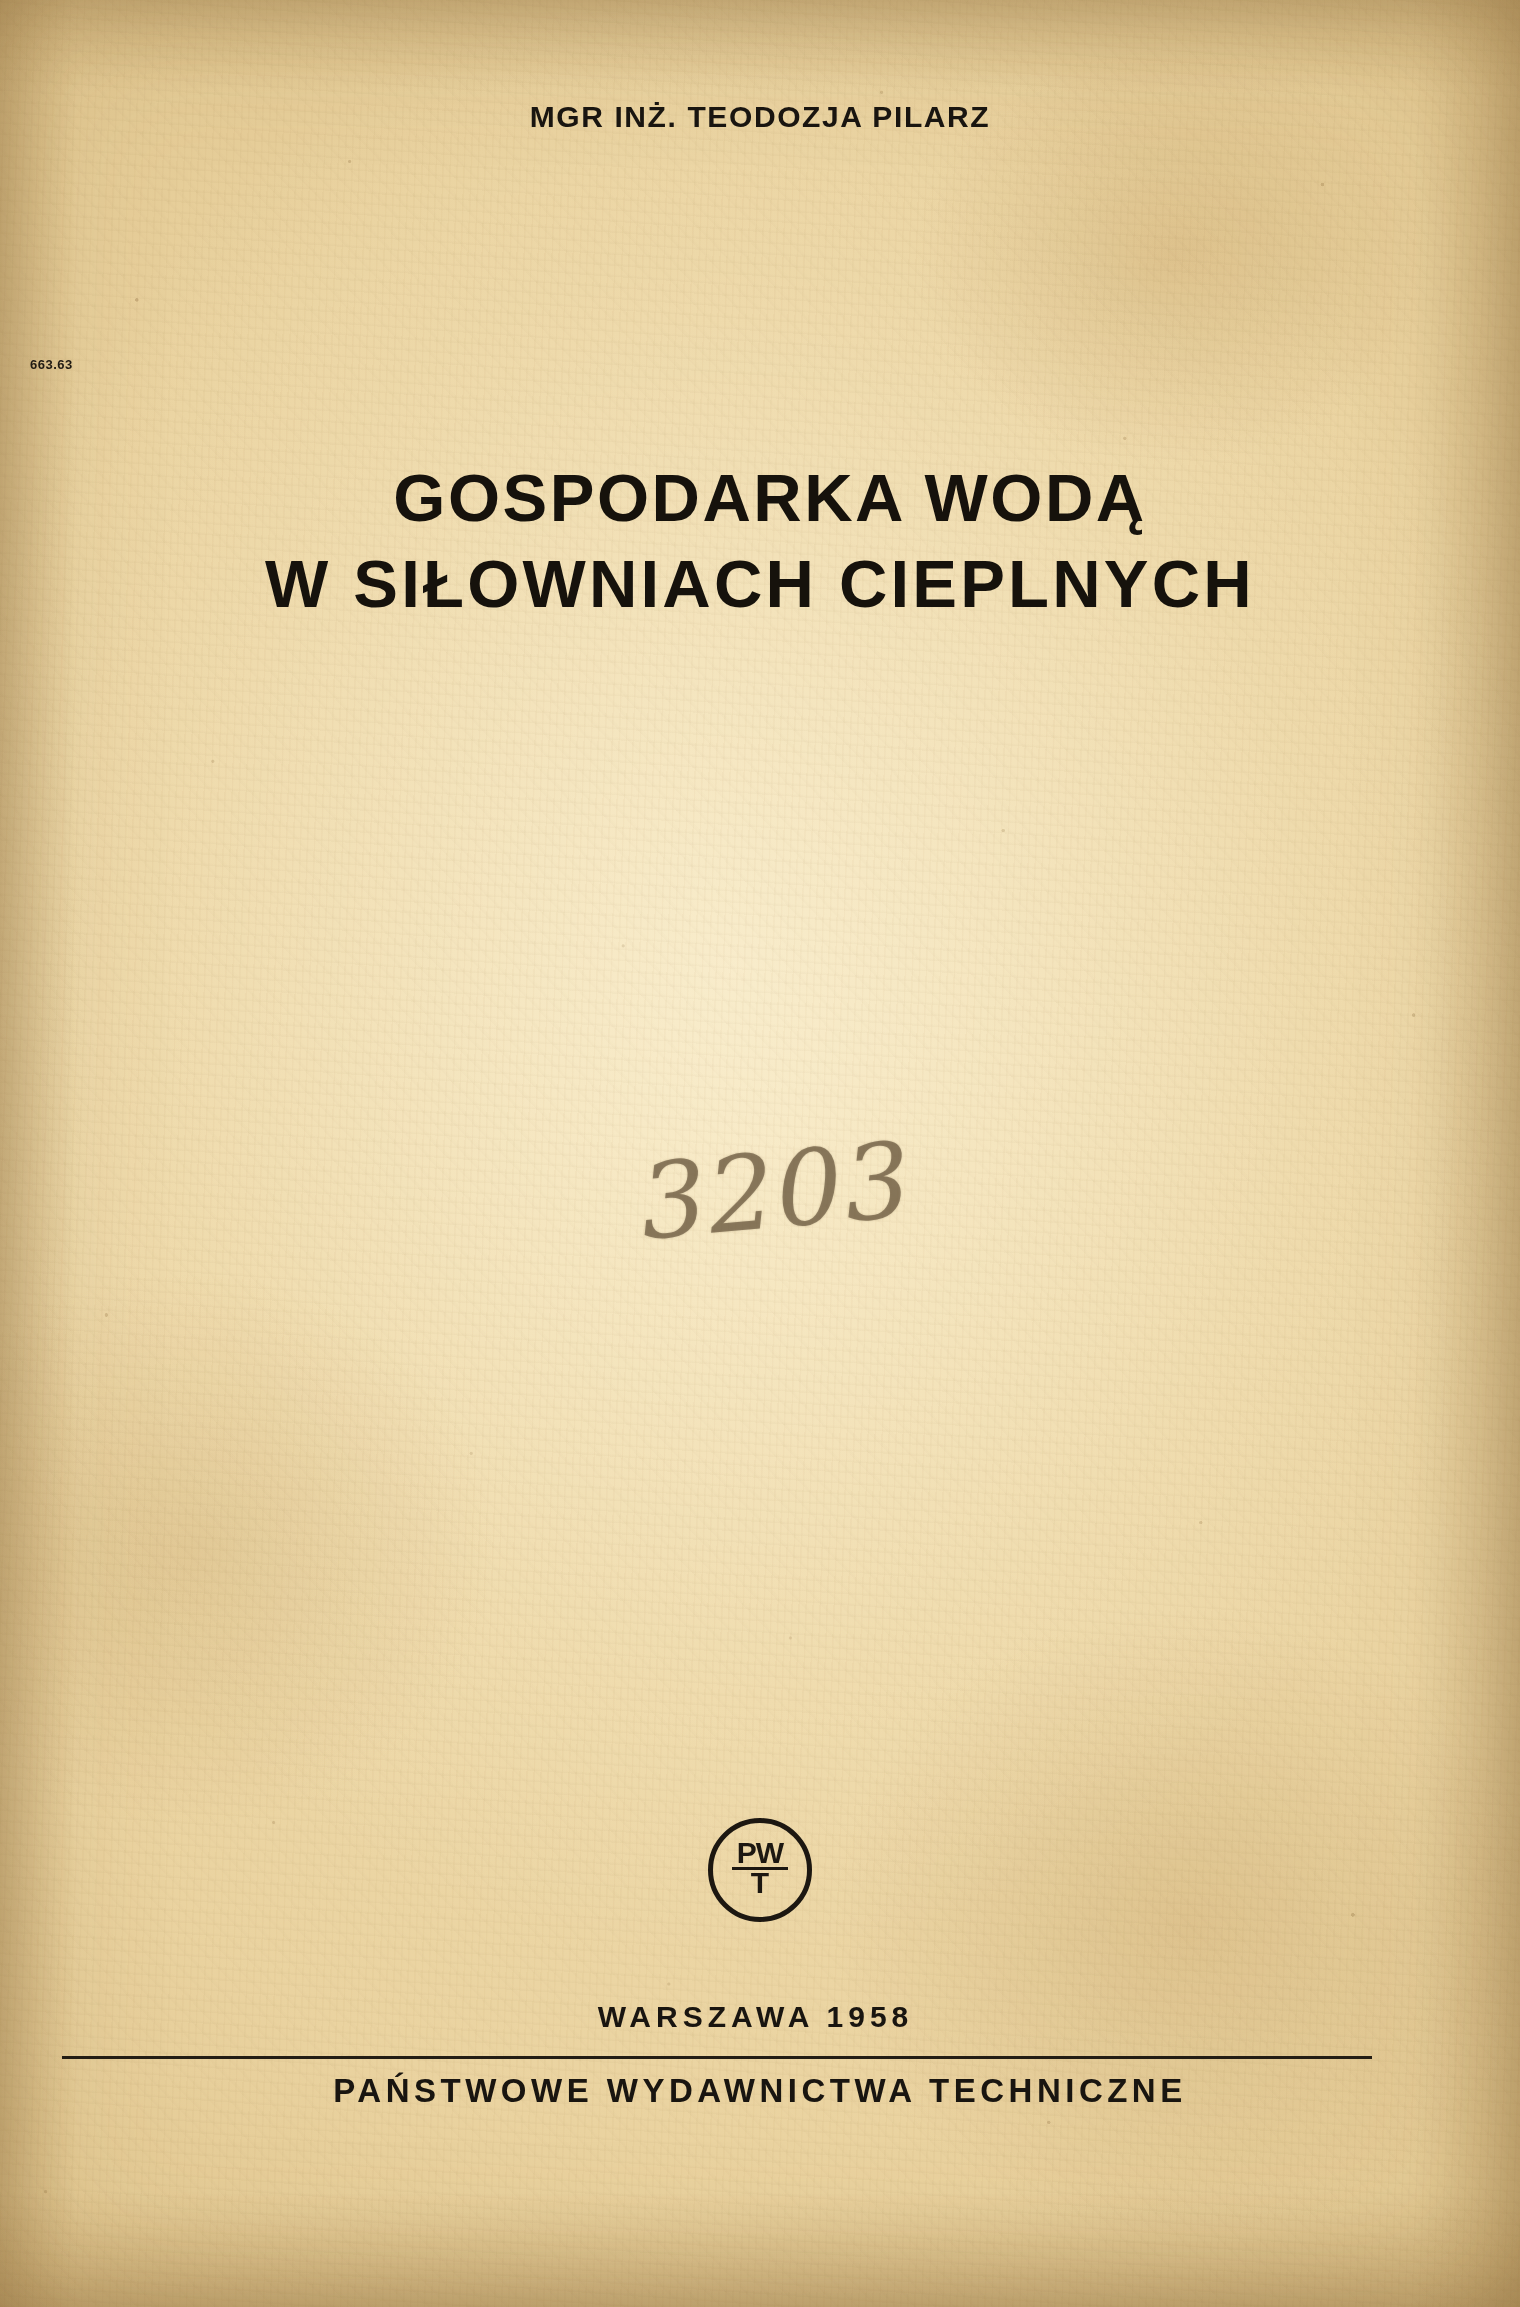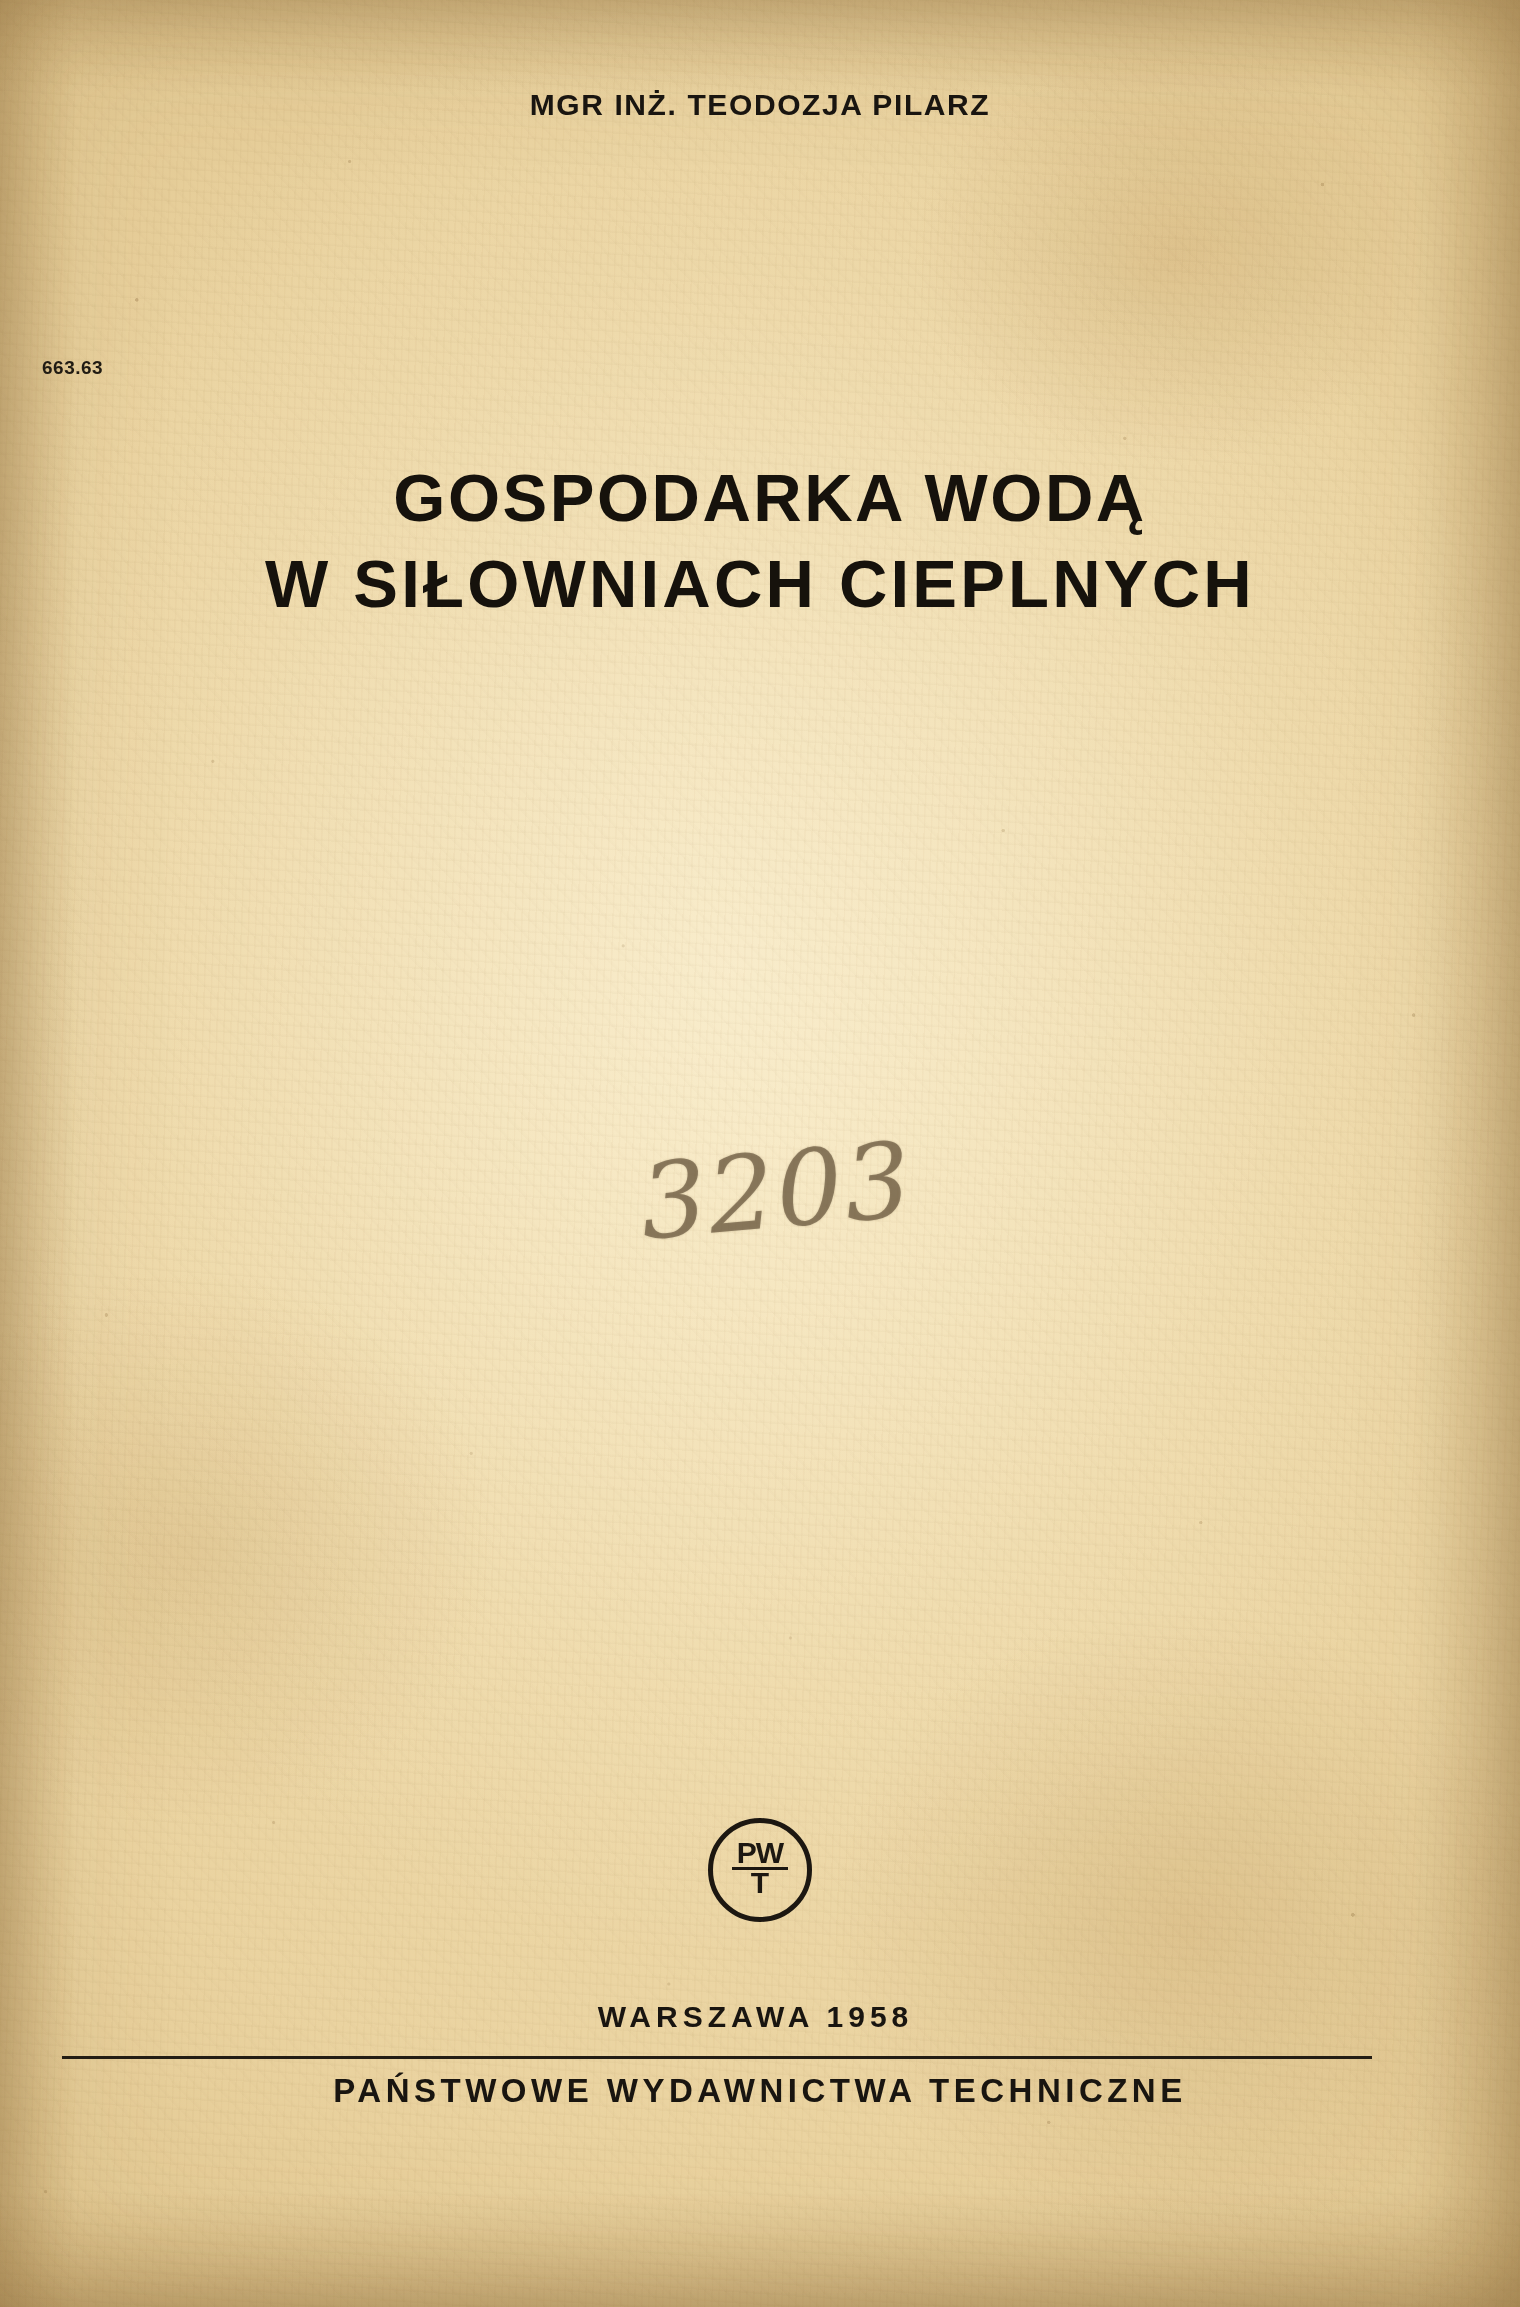--- a/index.html
+++ b/index.html
@@ -75,41 +75,40 @@
     border-radius: 50%;
   }
   .stain-a { left: 60%; top: 2%; width: 520px; height: 420px; background: radial-gradient(ellipse at center, rgba(175,135,70,.18), rgba(0,0,0,0) 70%); }
   .stain-b { left: -8%; top: 55%; width: 620px; height: 560px; background: radial-gradient(ellipse at center, rgba(175,135,70,.15), rgba(0,0,0,0) 70%); }
   .stain-c { left: 55%; top: 70%; width: 700px; height: 620px; background: radial-gradient(ellipse at center, rgba(170,130,65,.17), rgba(0,0,0,0) 72%); }
 
   .content { position: relative; z-index: 5; }
 
   .authors {
     position: absolute;
-    top: 84px;
+    top: 96px;
     left: 0;
     right: 0;
     text-align: center;
     font-weight: bold;
     font-size: 30px;
     letter-spacing: 1.6px;
     line-height: 1.42;
     color: #191510;
   }
   .authors div { white-space: nowrap; }
 
   .classmark {
     position: absolute;
     top: 357px;
     left: 30px;
-    font-size: 19px;
+    font-size: 13px;
     font-weight: bold;
     letter-spacing: .5px;
     color: #201b13;
-    margin-left: 12px;
   }
 
   .title {
     position: absolute;
     top: 455px;
     left: 0;
     right: 0;
     text-align: center;
     font-size: 67px;
     font-weight: bold;

